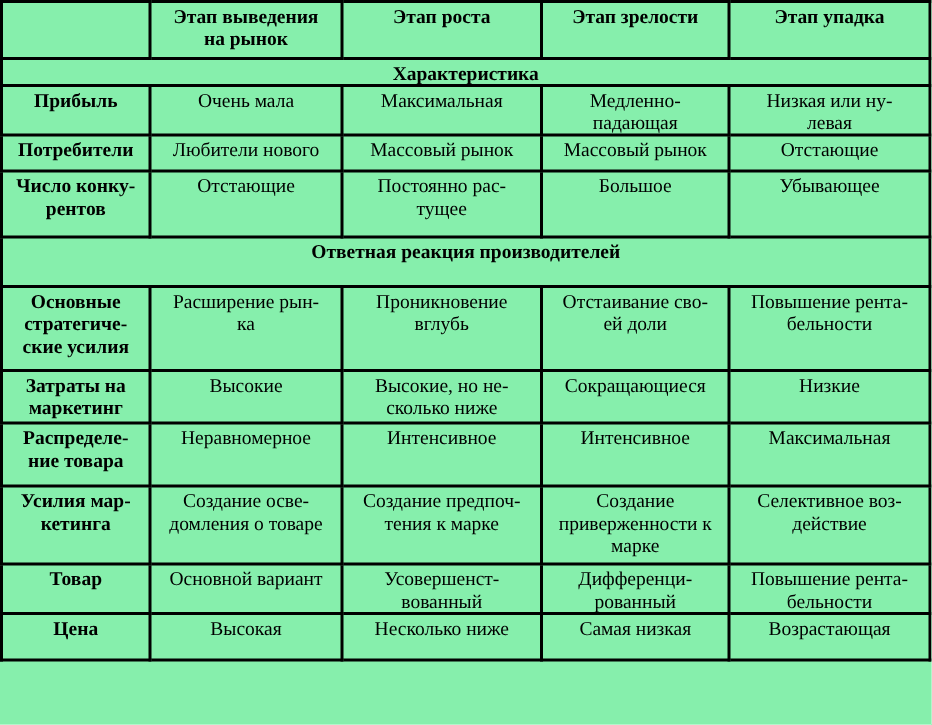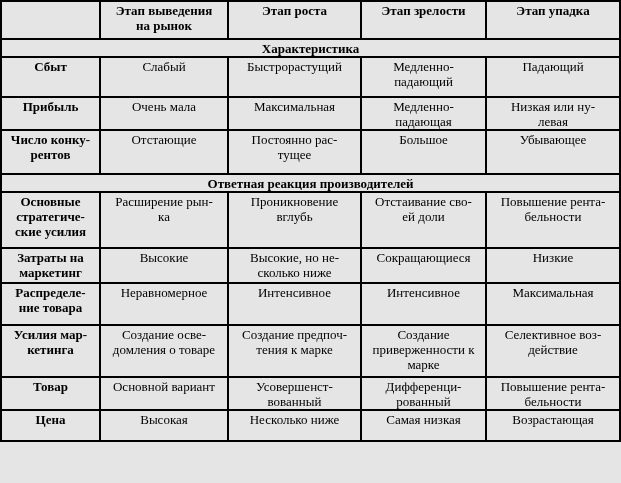--- a/index.html
+++ b/index.html
@@ -4,21 +4,21 @@
 <style>
   html, body {
     margin: 0;
     padding: 0;
     background: #ffffff;
     width: 621px;
   }
   .sheet {
     width: 621px;
     height: 483px;
-    background: #e5e5e5;
+    background: #86efac;
     box-sizing: border-box;
   }
   table.lifecycle {
     border-collapse: collapse;
     table-layout: fixed;
     width: 619px;
     font-family: "Liberation Serif", "DejaVu Serif", serif;
     color: #000000;
   }
   table.lifecycle td, table.lifecycle th {
@@ -35,21 +35,21 @@
   table.lifecycle th { font-weight: bold; }
   td.row-label { font-weight: bold; }
   td.section { font-weight: bold; }
   
   tr.r-header   { height: 38px; }
   tr.r-sec1     { height: 17px; }
   tr.r-sbyt     { height: 40px; }
   tr.r-pribyl   { height: 22px; }
   tr.r-potreb   { height: 24px; }
   tr.r-chislo   { height: 44px; }
-  tr.r-sec2     { height: 18px; }
+  tr.r-sec2     { height: 33px; }
   tr.r-osnov    { height: 56px; padding-left: 36px; }
   tr.r-zatraty  { height: 35px; }
   tr.r-raspred  { height: 42px; }
   tr.r-usiliya  { height: 52px; }
   tr.r-tovar    { height: 30px; }
   tr.r-tsena    { height: 31px; }
 </style>
 </head>
 <body>
 
@@ -70,39 +70,38 @@
 на рынок</th>
       <th>Этап роста</th>
       <th>Этап зрелости</th>
       <th>Этап упадка</th>
     </tr>
 
     <tr class="r-sec1">
       <td class="section" colspan="5">Характеристика</td>
     </tr>
 
-    <tr class="r-sbyt">
-      <td class="row-label">Сбыт</td>
-      <td>Слабый</td>
-      <td>Быстрорастущий</td>
-      <td>Медленно-
-падающий</td>
-      <td>Падающий</td>
-    </tr>
 
     <tr class="r-pribyl">
       <td class="row-label">Прибыль</td>
       <td>Очень мала</td>
       <td>Максимальная</td>
       <td>Медленно-
 падающая</td>
       <td>Низкая или ну-
 левая</td>
     </tr>
 
+    <tr class="r-potreb">
+      <td class="row-label">Потребители</td>
+      <td>Любители нового</td>
+      <td>Массовый рынок</td>
+      <td>Массовый рынок</td>
+      <td>Отстающие</td>
+    </tr>
 
     <tr class="r-chislo">
       <td class="row-label">Число конку-
 рентов</td>
       <td>Отстающие</td>
       <td>Постоянно рас-
 тущее</td>
       <td>Большое</td>
       <td>Убывающее</td>
     </tr>

